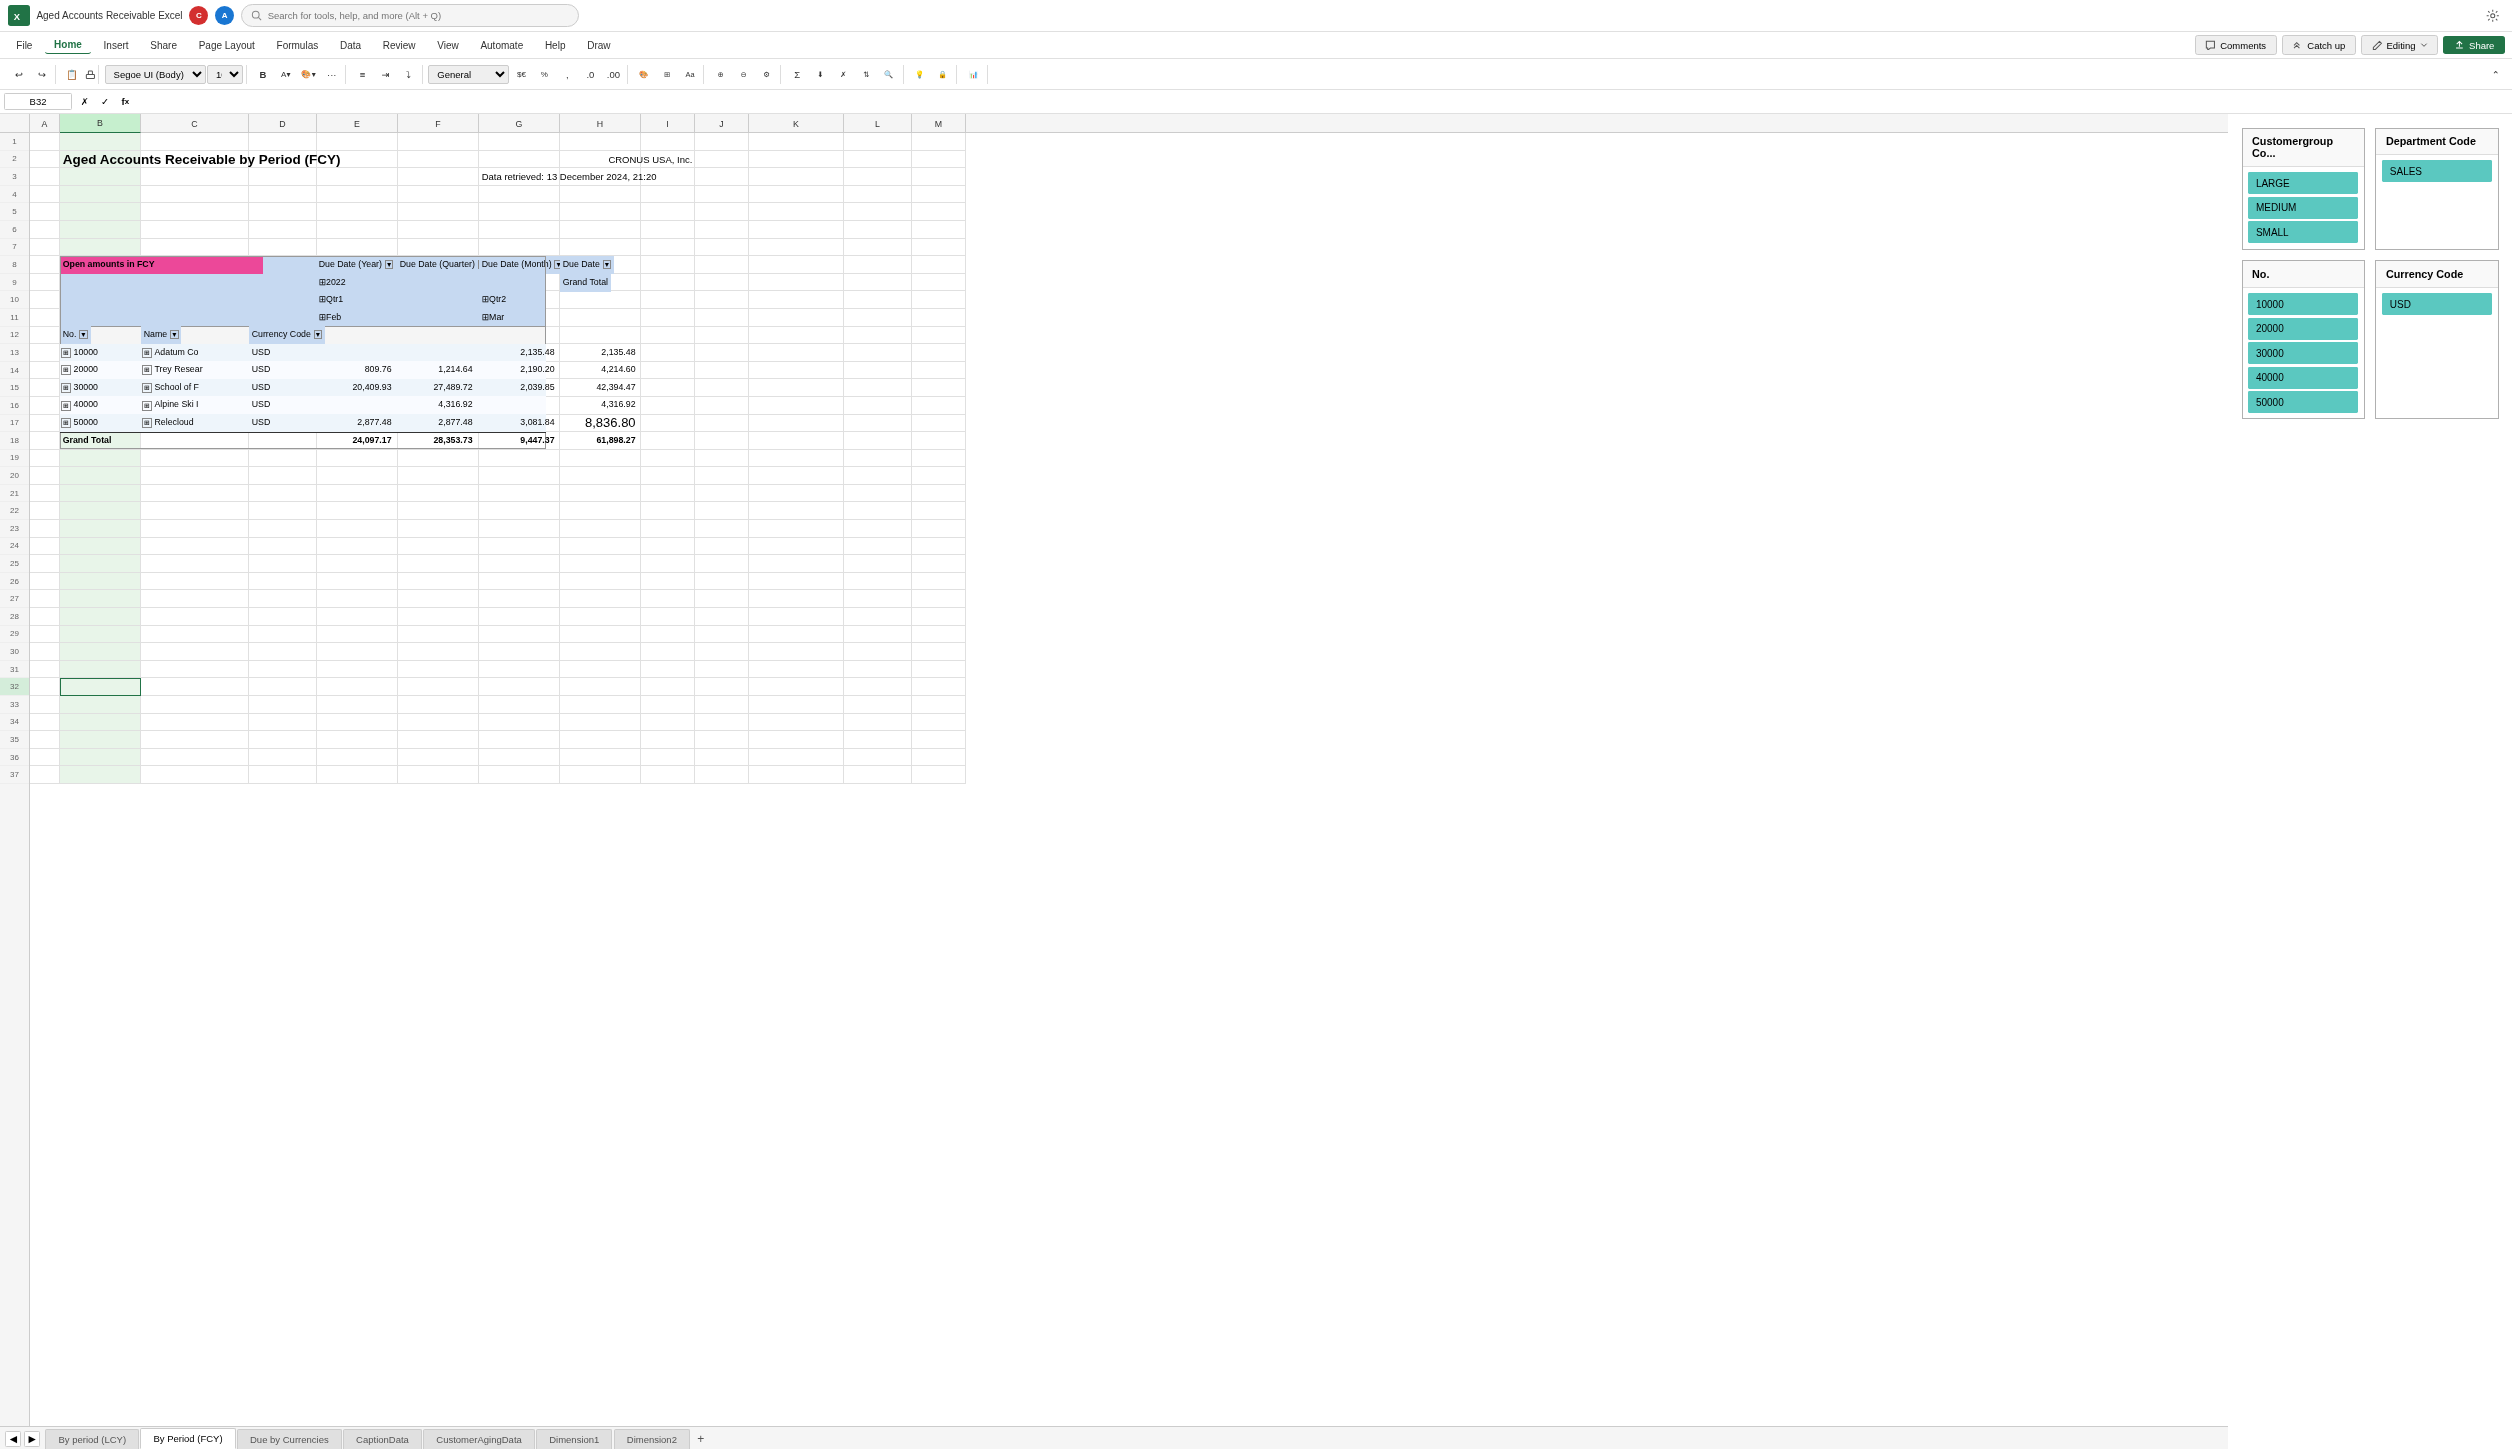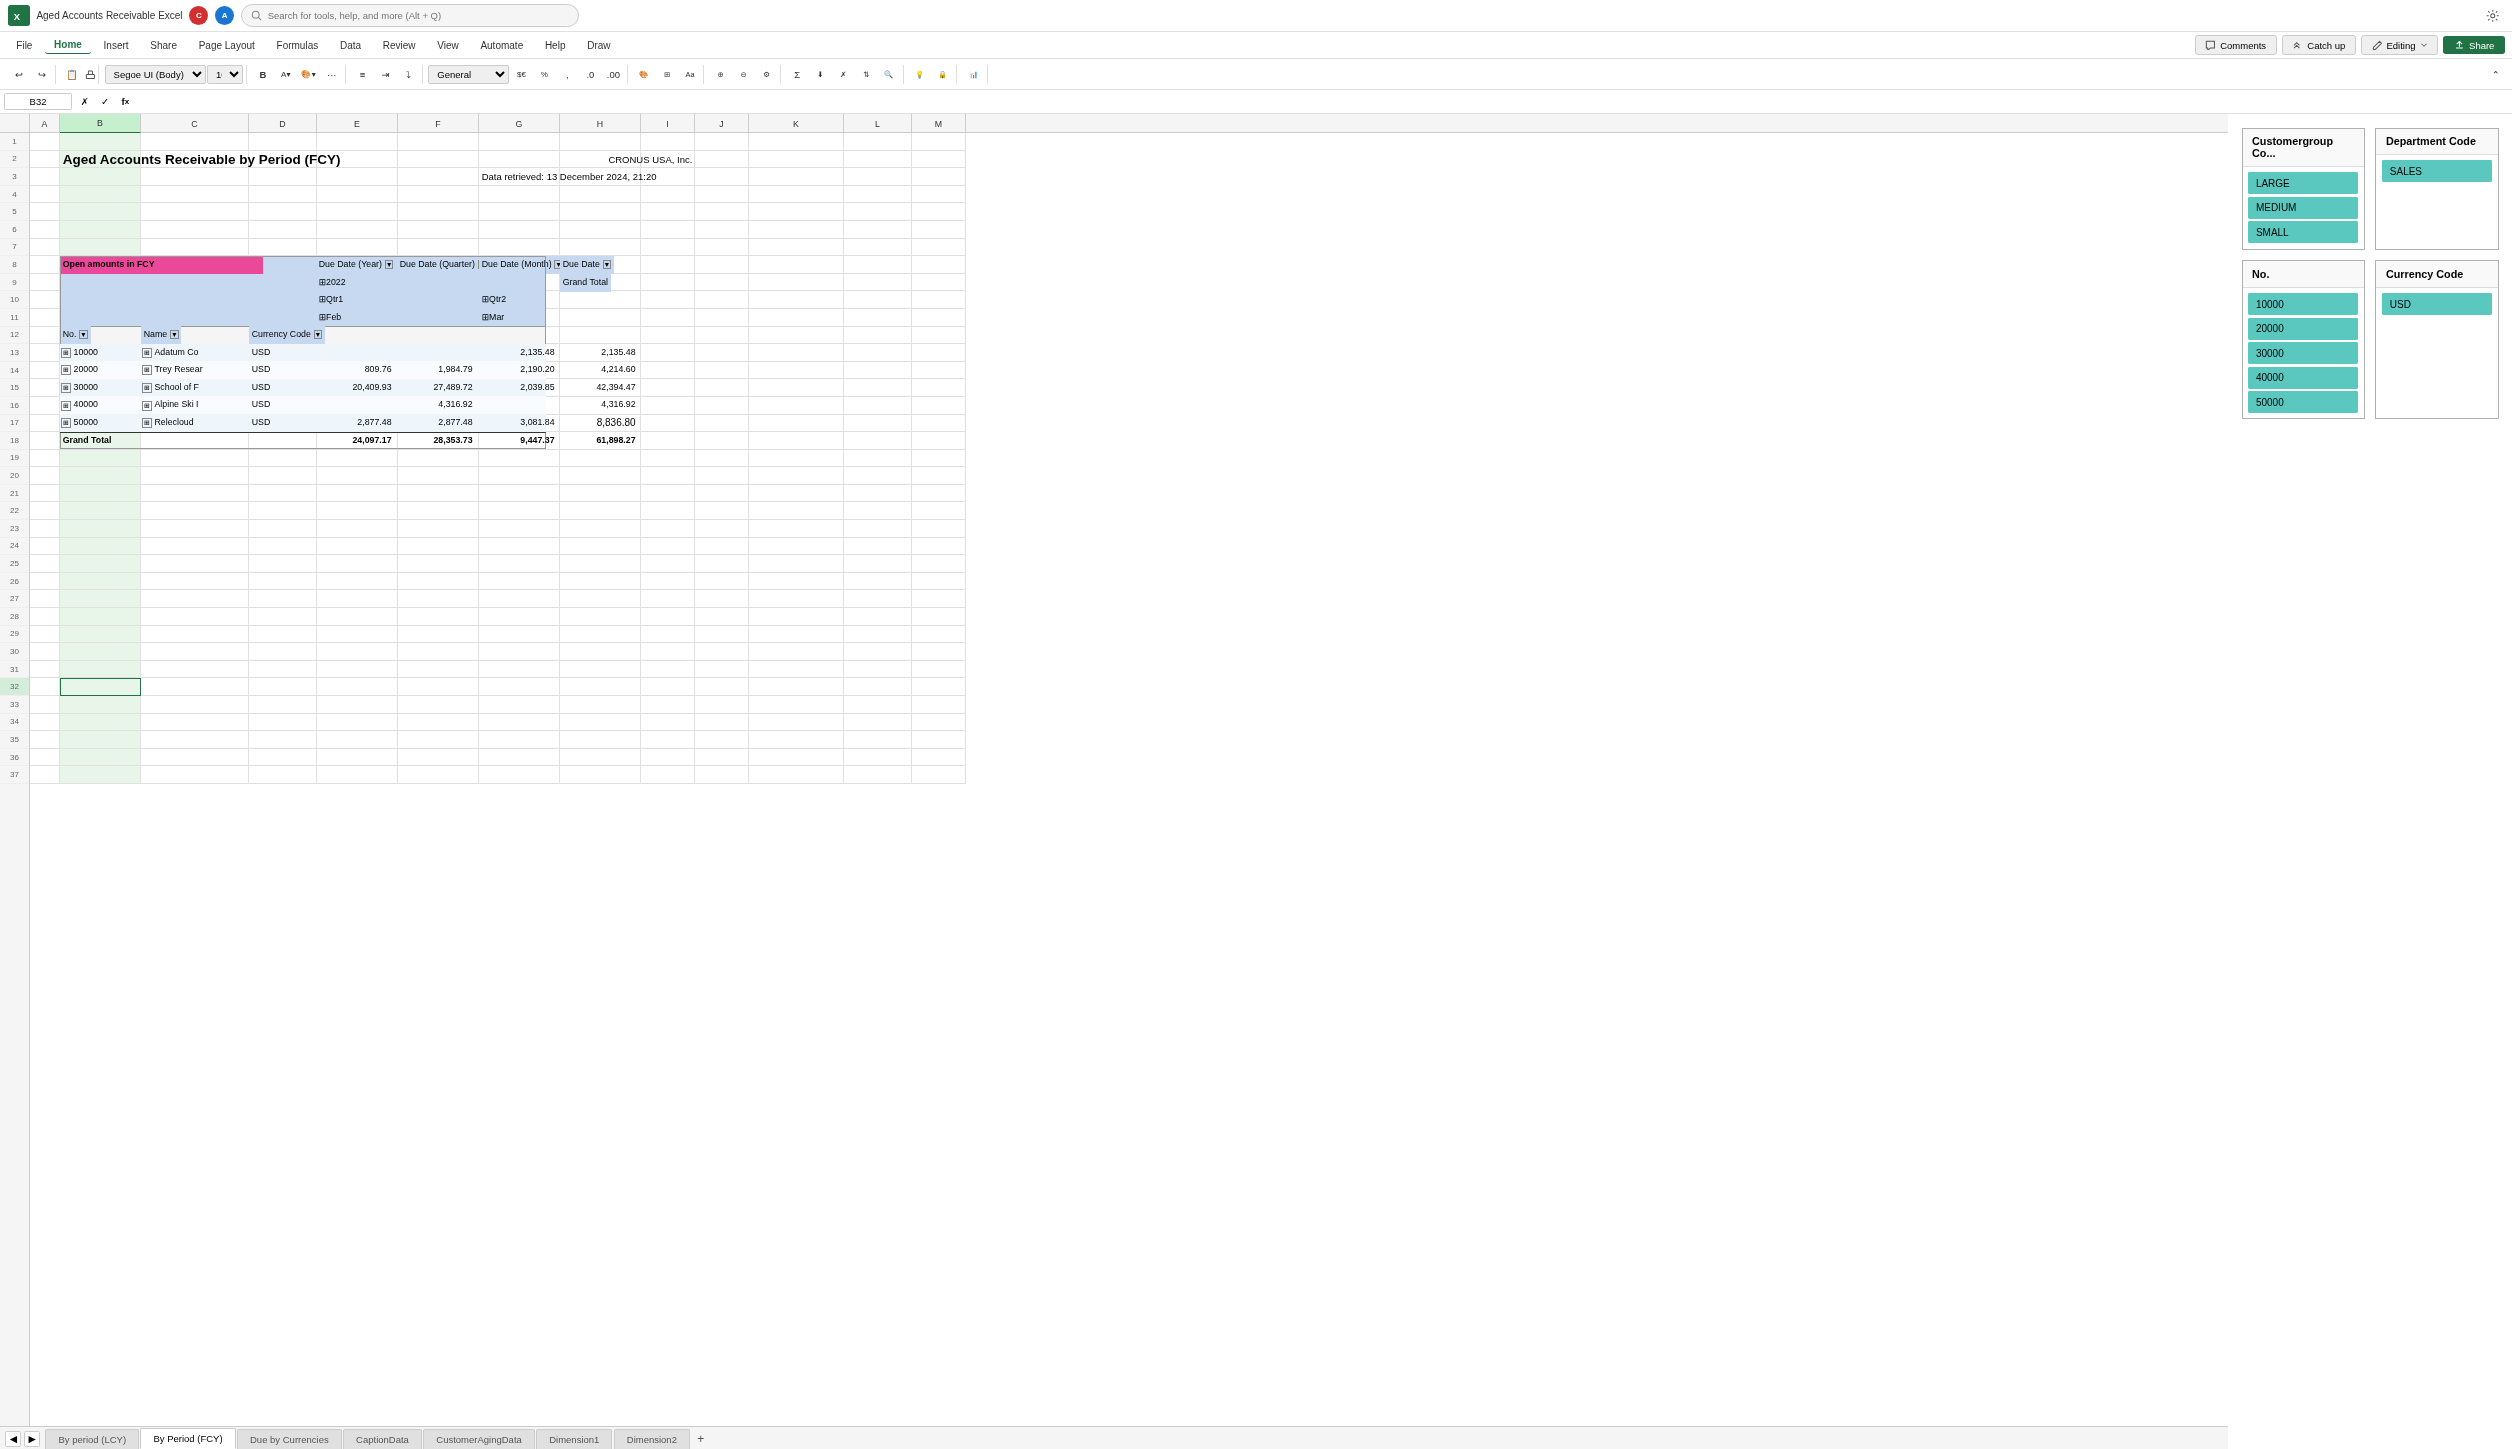--- a/index.html
+++ b/index.html
@@ -917,21 +917,21 @@
               <div style="position: absolute; top: 211px; left: 219px; height: 17.6px; line-height: 17.6px; padding: 0px 2.7px; font-size: 8.8px; white-space: nowrap;">USD</div>
               <div style="position: absolute; top: 211px; left: 449px; height: 17.6px; line-height: 17.6px; padding: 0px 5.4px 0px 2.7px; font-size: 8.8px; white-space: nowrap; text-align: right; width: 81px;">2,135.48</div>
               <div style="position: absolute; top: 211px; left: 530px; height: 17.6px; line-height: 17.6px; padding: 0px 5.4px 0px 2.7px; font-size: 8.8px; white-space: nowrap; text-align: right; width: 81px;">2,135.48</div>
               <div style="position: absolute; top: 228px; left: 30px; height: 17.6px; width: 486px; background: rgb(249, 251, 255);"></div>
               <span style="position: absolute; top: 232px; left: 31px; width: 9.5px; height: 9.5px; border: 0.7px solid rgb(136, 136, 136); text-align: center; line-height: 8px; font-size: 6.8px; cursor: pointer;">⊞</span>
               <div style="position: absolute; top: 228px; left: 30px; height: 17.6px; line-height: 17.6px; padding: 0px 2.7px 0px 13.5px; font-size: 8.8px; white-space: nowrap;">20000</div>
               <span style="position: absolute; top: 232px; left: 112px; width: 9.5px; height: 9.5px; border: 0.7px solid rgb(136, 136, 136); text-align: center; line-height: 8px; font-size: 6.8px; cursor: pointer;">⊞</span>
               <div style="position: absolute; top: 228px; left: 111px; height: 17.6px; line-height: 17.6px; padding: 0px 2.7px 0px 13.5px; font-size: 8.8px; white-space: nowrap;">Trey Resear</div>
               <div style="position: absolute; top: 228px; left: 219px; height: 17.6px; line-height: 17.6px; padding: 0px 2.7px; font-size: 8.8px; white-space: nowrap;">USD</div>
               <div style="position: absolute; top: 228px; left: 286px; height: 17.6px; line-height: 17.6px; padding: 0px 5.4px 0px 2.7px; font-size: 8.8px; white-space: nowrap; text-align: right; width: 81px;">809.76</div>
-              <div style="position: absolute; top: 228px; left: 367px; height: 17.6px; line-height: 17.6px; padding: 0px 5.4px 0px 2.7px; font-size: 8.8px; white-space: nowrap; text-align: right; width: 81px;">1,984.79</div>
+              <div style="position: absolute; top: 228px; left: 367px; height: 17.6px; line-height: 17.6px; padding: 0px 5.4px 0px 2.7px; font-size: 8.8px; white-space: nowrap; text-align: right; width: 81px;">1,214.64</div>
               <div style="position: absolute; top: 228px; left: 449px; height: 17.6px; line-height: 17.6px; padding: 0px 5.4px 0px 2.7px; font-size: 8.8px; white-space: nowrap; text-align: right; width: 81px;">2,190.20</div>
               <div style="position: absolute; top: 228px; left: 530px; height: 17.6px; line-height: 17.6px; padding: 0px 5.4px 0px 2.7px; font-size: 8.8px; white-space: nowrap; text-align: right; width: 81px;">4,214.60</div>
               <div style="position: absolute; top: 246px; left: 30px; height: 17.6px; width: 486px; background: rgb(238, 245, 251);"></div>
               <span style="position: absolute; top: 250px; left: 31px; width: 9.5px; height: 9.5px; border: 0.7px solid rgb(136, 136, 136); text-align: center; line-height: 8px; font-size: 6.8px; cursor: pointer;">⊞</span>
               <div style="position: absolute; top: 246px; left: 30px; height: 17.6px; line-height: 17.6px; padding: 0px 2.7px 0px 13.5px; font-size: 8.8px; white-space: nowrap;">30000</div>
               <span style="position: absolute; top: 250px; left: 112px; width: 9.5px; height: 9.5px; border: 0.7px solid rgb(136, 136, 136); text-align: center; line-height: 8px; font-size: 6.8px; cursor: pointer;">⊞</span>
               <div style="position: absolute; top: 246px; left: 111px; height: 17.6px; line-height: 17.6px; padding: 0px 2.7px 0px 13.5px; font-size: 8.8px; white-space: nowrap;">School of F</div>
               <div style="position: absolute; top: 246px; left: 219px; height: 17.6px; line-height: 17.6px; padding: 0px 2.7px; font-size: 8.8px; white-space: nowrap;">USD</div>
               <div style="position: absolute; top: 246px; left: 286px; height: 17.6px; line-height: 17.6px; padding: 0px 5.4px 0px 2.7px; font-size: 8.8px; white-space: nowrap; text-align: right; width: 81px;">20,409.93</div>
               <div style="position: absolute; top: 246px; left: 367px; height: 17.6px; line-height: 17.6px; padding: 0px 5.4px 0px 2.7px; font-size: 8.8px; white-space: nowrap; text-align: right; width: 81px;">27,489.72</div>
@@ -947,21 +947,21 @@
               <div style="position: absolute; top: 263px; left: 530px; height: 17.6px; line-height: 17.6px; padding: 0px 5.4px 0px 2.7px; font-size: 8.8px; white-space: nowrap; text-align: right; width: 81px;">4,316.92</div>
               <div style="position: absolute; top: 281px; left: 30px; height: 17.6px; width: 486px; background: rgb(238, 245, 251);"></div>
               <span style="position: absolute; top: 285px; left: 31px; width: 9.5px; height: 9.5px; border: 0.7px solid rgb(136, 136, 136); text-align: center; line-height: 8px; font-size: 6.8px; cursor: pointer;">⊞</span>
               <div style="position: absolute; top: 281px; left: 30px; height: 17.6px; line-height: 17.6px; padding: 0px 2.7px 0px 13.5px; font-size: 8.8px; white-space: nowrap;">50000</div>
               <span style="position: absolute; top: 285px; left: 112px; width: 9.5px; height: 9.5px; border: 0.7px solid rgb(136, 136, 136); text-align: center; line-height: 8px; font-size: 6.8px; cursor: pointer;">⊞</span>
               <div style="position: absolute; top: 281px; left: 111px; height: 17.6px; line-height: 17.6px; padding: 0px 2.7px 0px 13.5px; font-size: 8.8px; white-space: nowrap;">Relecloud</div>
               <div style="position: absolute; top: 281px; left: 219px; height: 17.6px; line-height: 17.6px; padding: 0px 2.7px; font-size: 8.8px; white-space: nowrap;">USD</div>
               <div style="position: absolute; top: 281px; left: 286px; height: 17.6px; line-height: 17.6px; padding: 0px 5.4px 0px 2.7px; font-size: 8.8px; white-space: nowrap; text-align: right; width: 81px;">2,877.48</div>
               <div style="position: absolute; top: 281px; left: 367px; height: 17.6px; line-height: 17.6px; padding: 0px 5.4px 0px 2.7px; font-size: 8.8px; white-space: nowrap; text-align: right; width: 81px;">2,877.48</div>
               <div style="position: absolute; top: 281px; left: 449px; height: 17.6px; line-height: 17.6px; padding: 0px 5.4px 0px 2.7px; font-size: 8.8px; white-space: nowrap; text-align: right; width: 81px;">3,081.84</div>
-              <div style="position: absolute; top: 281px; left: 530px; height: 17px; line-height: 17.6px; padding: 0px 5.4px 0px 2.7px; font-size: 10px; white-space: nowrap; text-align: right; width: 81px;">8,836.80</div>
+              <div style="position: absolute; top: 281px; left: 530px; height: 17px; line-height: 17.6px; padding: 0px 5.4px 0px 2.7px; font-size: 13px; white-space: nowrap; text-align: right; width: 81px;">8,836.80</div>
               <div style="position: absolute; top: 299px; left: 30px; height: 17.6px; width: 486px; border-top: 1.4px solid rgb(51, 51, 51);"></div>
               <div style="position: absolute; top: 299px; left: 30px; height: 17.6px; line-height: 17.6px; padding: 0px 2.7px; font-size: 8.8px; white-space: nowrap; font-weight: bold;">Grand Total</div>
               <div style="position: absolute; top: 299px; left: 286px; height: 17.6px; line-height: 17.6px; padding: 0px 5.4px 0px 2.7px; font-size: 8.8px; white-space: nowrap; text-align: right; width: 81px; font-weight: bold;">24,097.17</div>
               <div style="position: absolute; top: 299px; left: 367px; height: 17.6px; line-height: 17.6px; padding: 0px 5.4px 0px 2.7px; font-size: 8.8px; white-space: nowrap; text-align: right; width: 81px; font-weight: bold;">28,353.73</div>
               <div style="position: absolute; top: 299px; left: 449px; height: 17.6px; line-height: 17.6px; padding: 0px 5.4px 0px 2.7px; font-size: 8.8px; white-space: nowrap; text-align: right; width: 81px; font-weight: bold;">9,447.37</div>
               <div style="position: absolute; top: 299px; left: 530px; height: 17.6px; line-height: 17.6px; padding: 0px 5.4px 0px 2.7px; font-size: 8.8px; white-space: nowrap; text-align: right; width: 81px; font-weight: bold;">61,898.27</div>
             </div>
           </div>
       </div>
 

